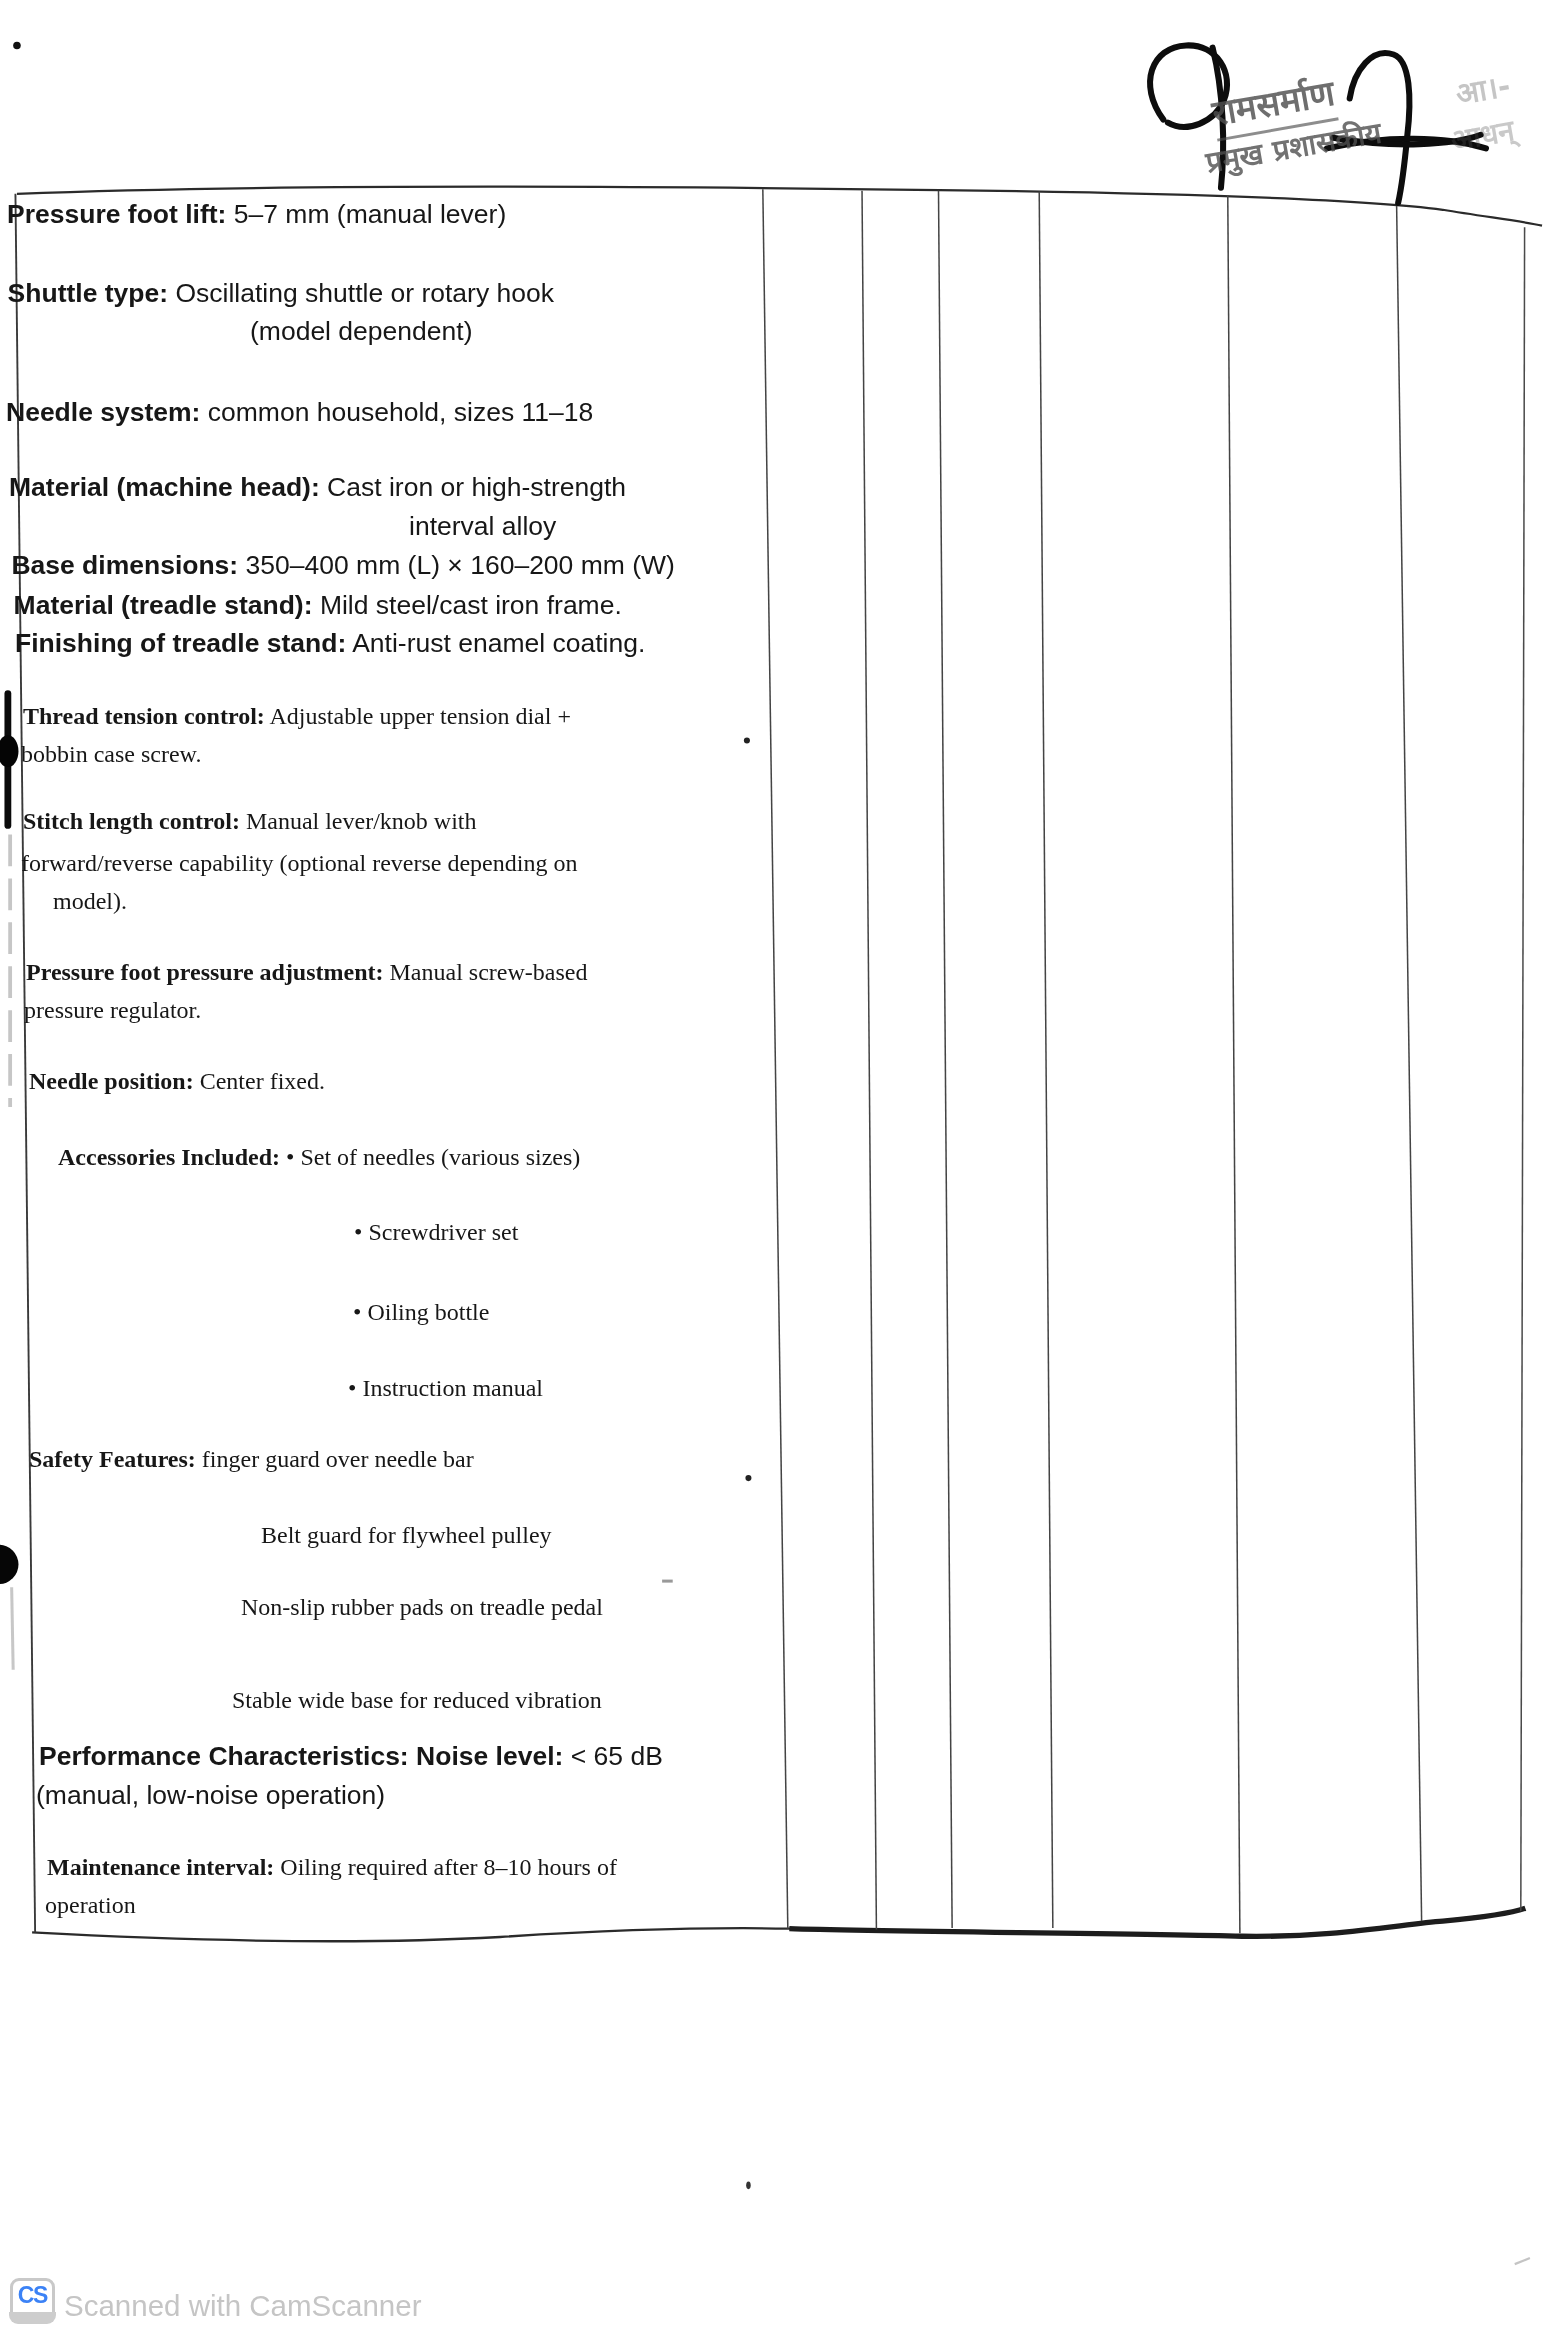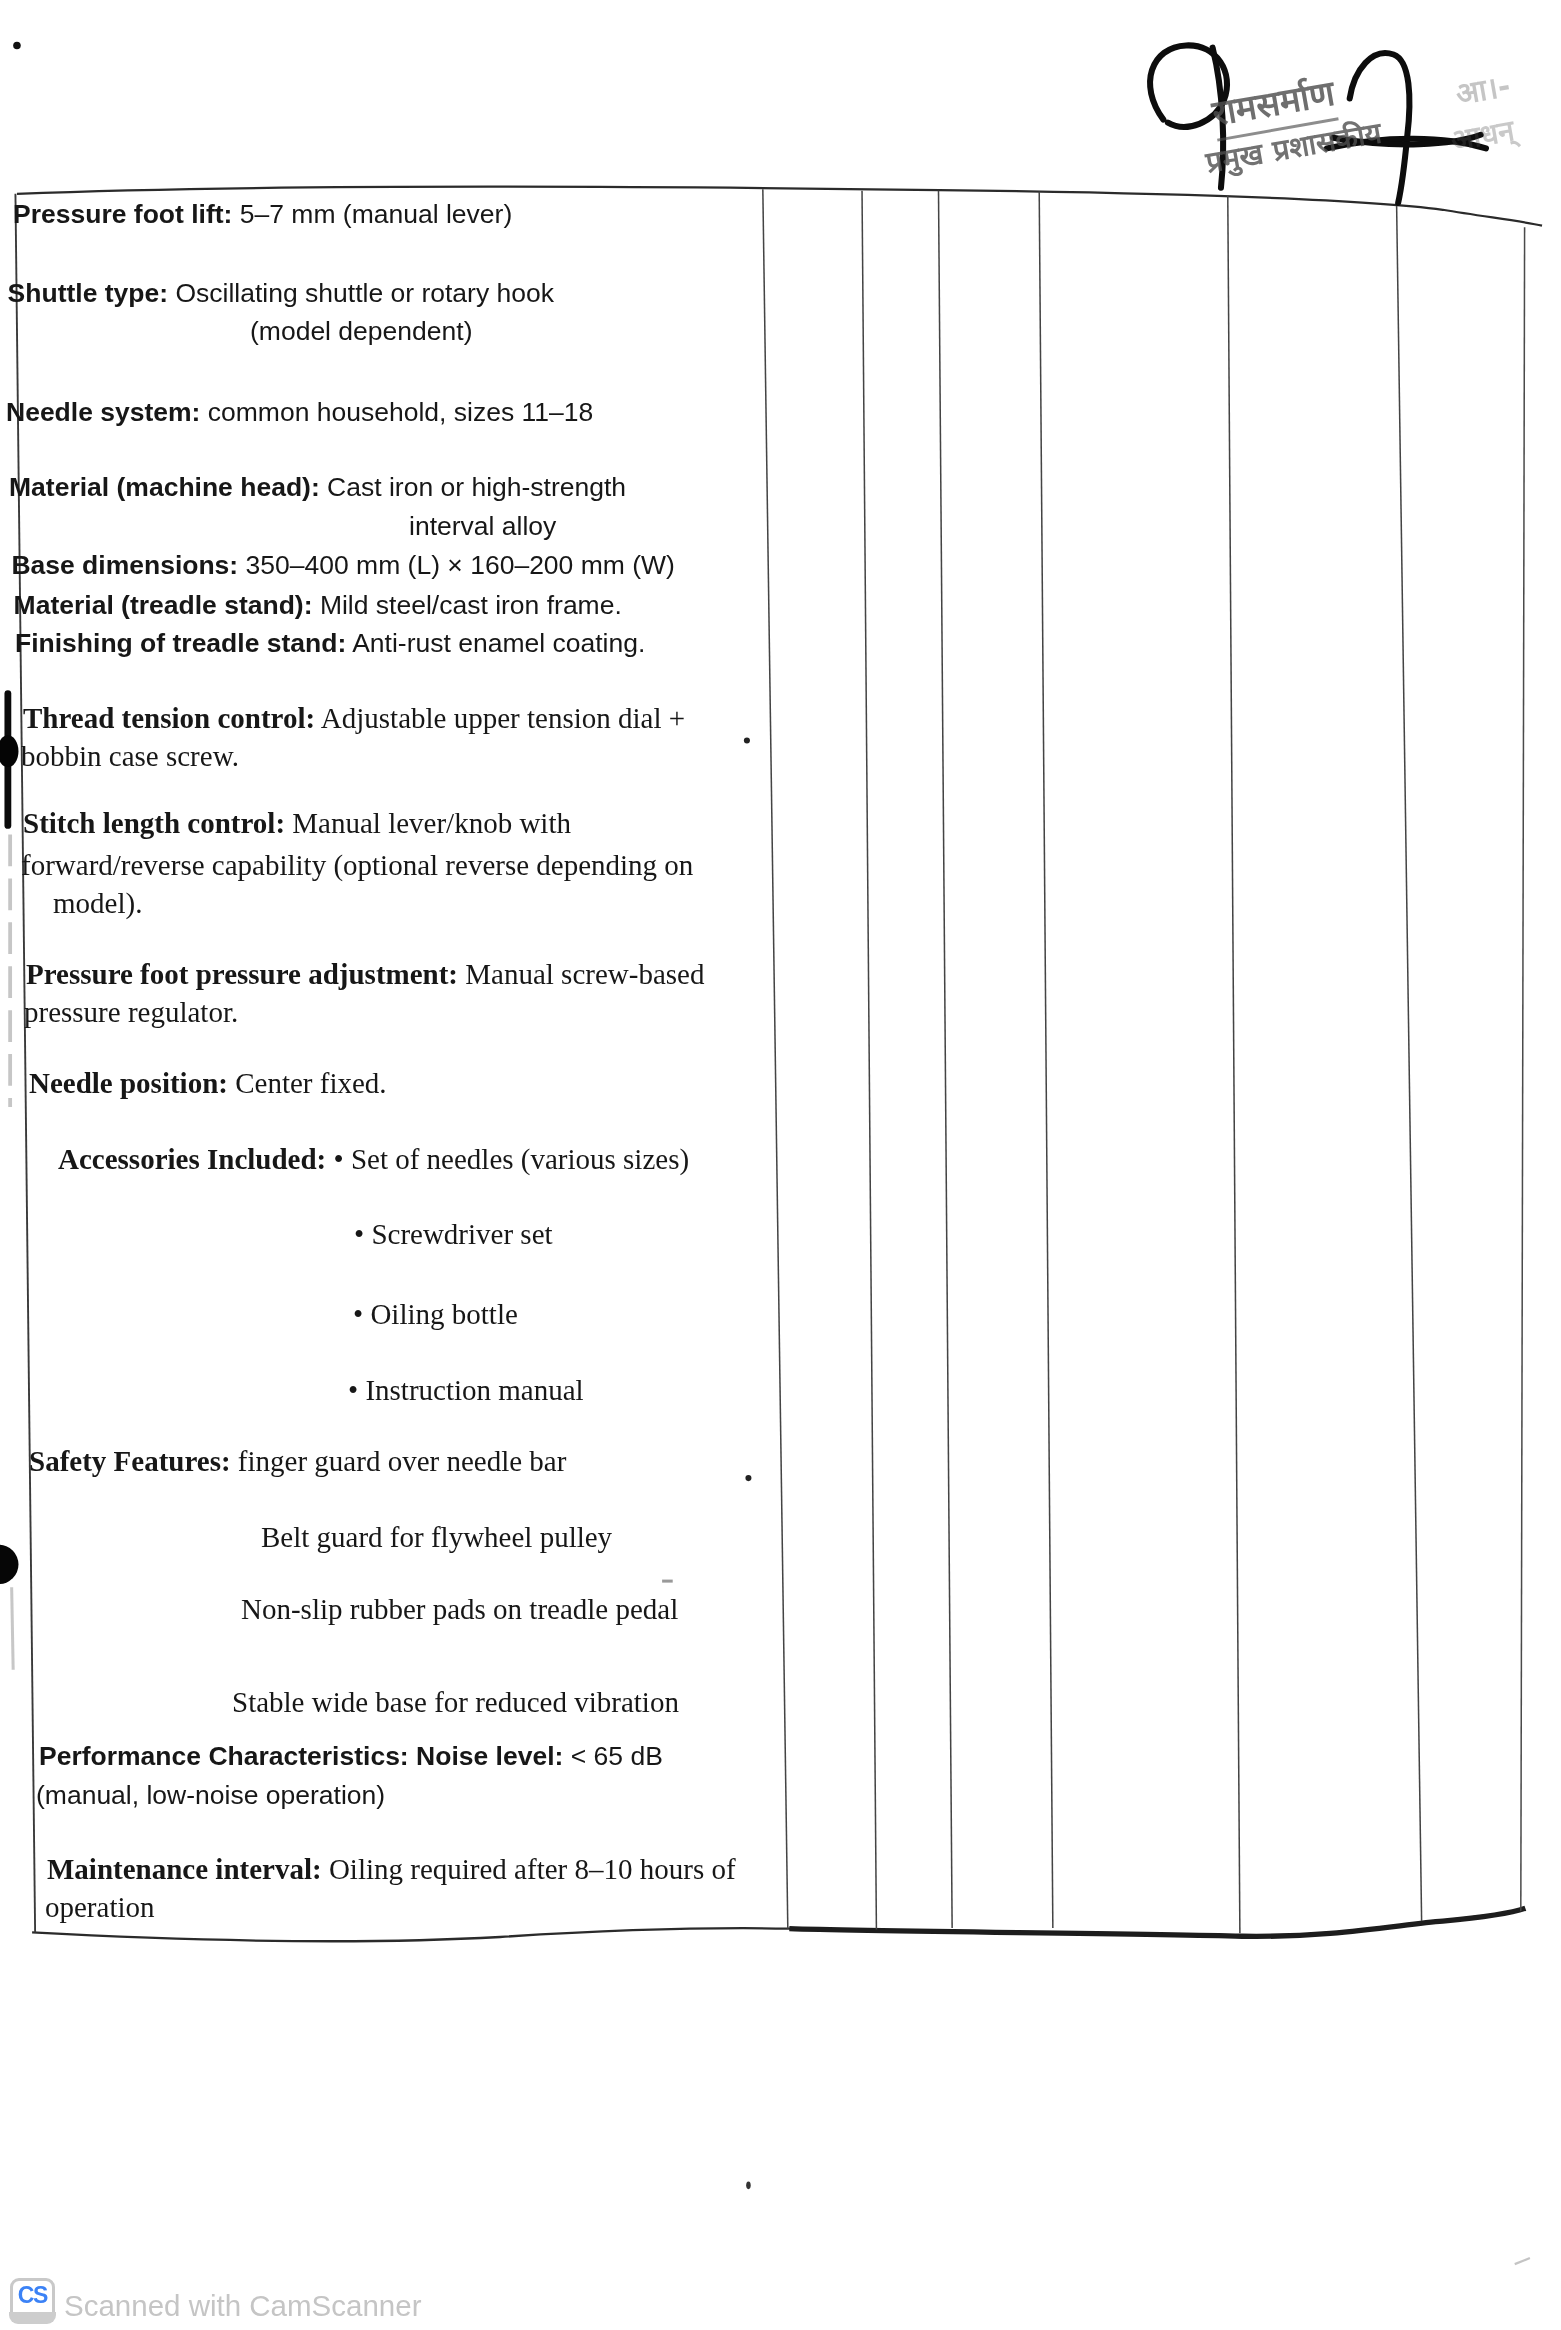--- a/index.html
+++ b/index.html
@@ -11,21 +11,21 @@
     font-family:"Liberation Sans",sans-serif;
   }
   .grid-svg{position:absolute;left:0;top:0;}
   .doc-line{
     position:absolute;
     white-space:nowrap;
     color:#171717;
     line-height:1.1;
   }
   .doc-line.sans{font-family:"Liberation Sans",sans-serif;font-size:26.5px;}
-  .doc-line.serif{font-family:"Liberation Serif",serif;font-size:29px;}
+  .doc-line.serif{font-family:"Liberation Serif",serif;font-size:24px;}
   .doc-line .bold{font-weight:700;}
   
   .stamp-line{
     position:absolute;
     font-family:"DejaVu Sans",sans-serif;
     color:#4f4f4f;
     transform:rotate(-10deg);
     transform-origin:left center;
     white-space:nowrap;
   }
@@ -95,21 +95,21 @@
       <path d="M 1760 182 C 1840 196, 1918 192, 1955 178"></path>
     </g>
   </svg>
 
   <div class="stamp-line stamp-name" style="left:1213px;top:89px;">रामसर्माण</div>
   <div class="stamp-line stamp-faint1" style="left:1456px;top:73px;">आ।-</div>
   <div class="stamp-line stamp-title" style="left:1206px;top:142px;">प्रमुख प्रशासकीय</div>
   <div class="stamp-line stamp-faint2" style="left:1451px;top:120px;">आधन्</div>
 
   <div id="text-layer">
-      <div class="doc-line sans" style="left: 13px; top: 200px;"><span class="bold">Pressure foot lift:</span><span> 5–7 mm (manual lever)</span></div>
+      <div class="doc-line sans" style="left: 7px; top: 200px;"><span class="bold">Pressure foot lift:</span><span> 5–7 mm (manual lever)</span></div>
       <div class="doc-line sans" style="left: 7.6px; top: 279px;"><span class="bold">Shuttle type:</span><span> Oscillating shuttle or rotary hook</span></div>
       <div class="doc-line sans" style="left: 250px; top: 317px;"><span>(model dependent)</span></div>
       <div class="doc-line sans" style="left: 6px; top: 398px;"><span class="bold">Needle system:</span><span> common household, sizes 11–18</span></div>
       <div class="doc-line sans" style="left: 9px; top: 473px;"><span class="bold">Material (machine head):</span><span> Cast iron or high-strength</span></div>
       <div class="doc-line sans" style="left: 409px; top: 512px;"><span>interval alloy</span></div>
       <div class="doc-line sans" style="left: 11.4px; top: 551px;"><span class="bold">Base dimensions:</span><span> 350–400 mm (L) × 160–200 mm (W)</span></div>
       <div class="doc-line sans" style="left: 13.6px; top: 591px;"><span class="bold">Material (treadle stand):</span><span> Mild steel/cast iron frame.</span></div>
       <div class="doc-line sans" style="left: 15px; top: 629px;"><span class="bold">Finishing of treadle stand:</span><span> Anti-rust enamel coating.</span></div>
       <div class="doc-line serif" style="left: 23px; top: 703px;"><span class="bold">Thread tension control:</span><span> Adjustable upper tension dial +</span></div>
       <div class="doc-line serif" style="left: 21px; top: 741px;"><span>bobbin case screw.</span></div>

